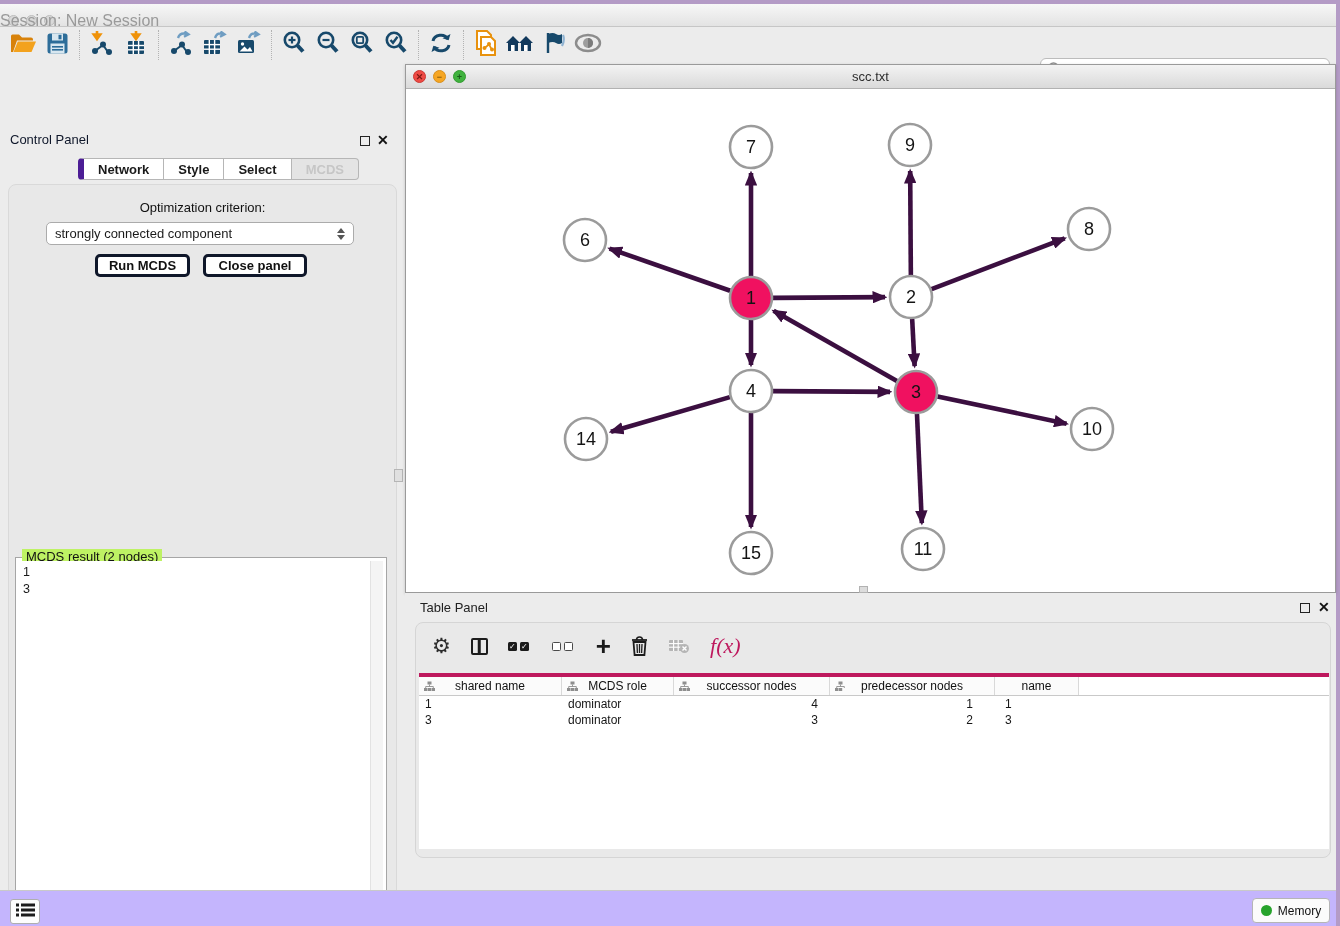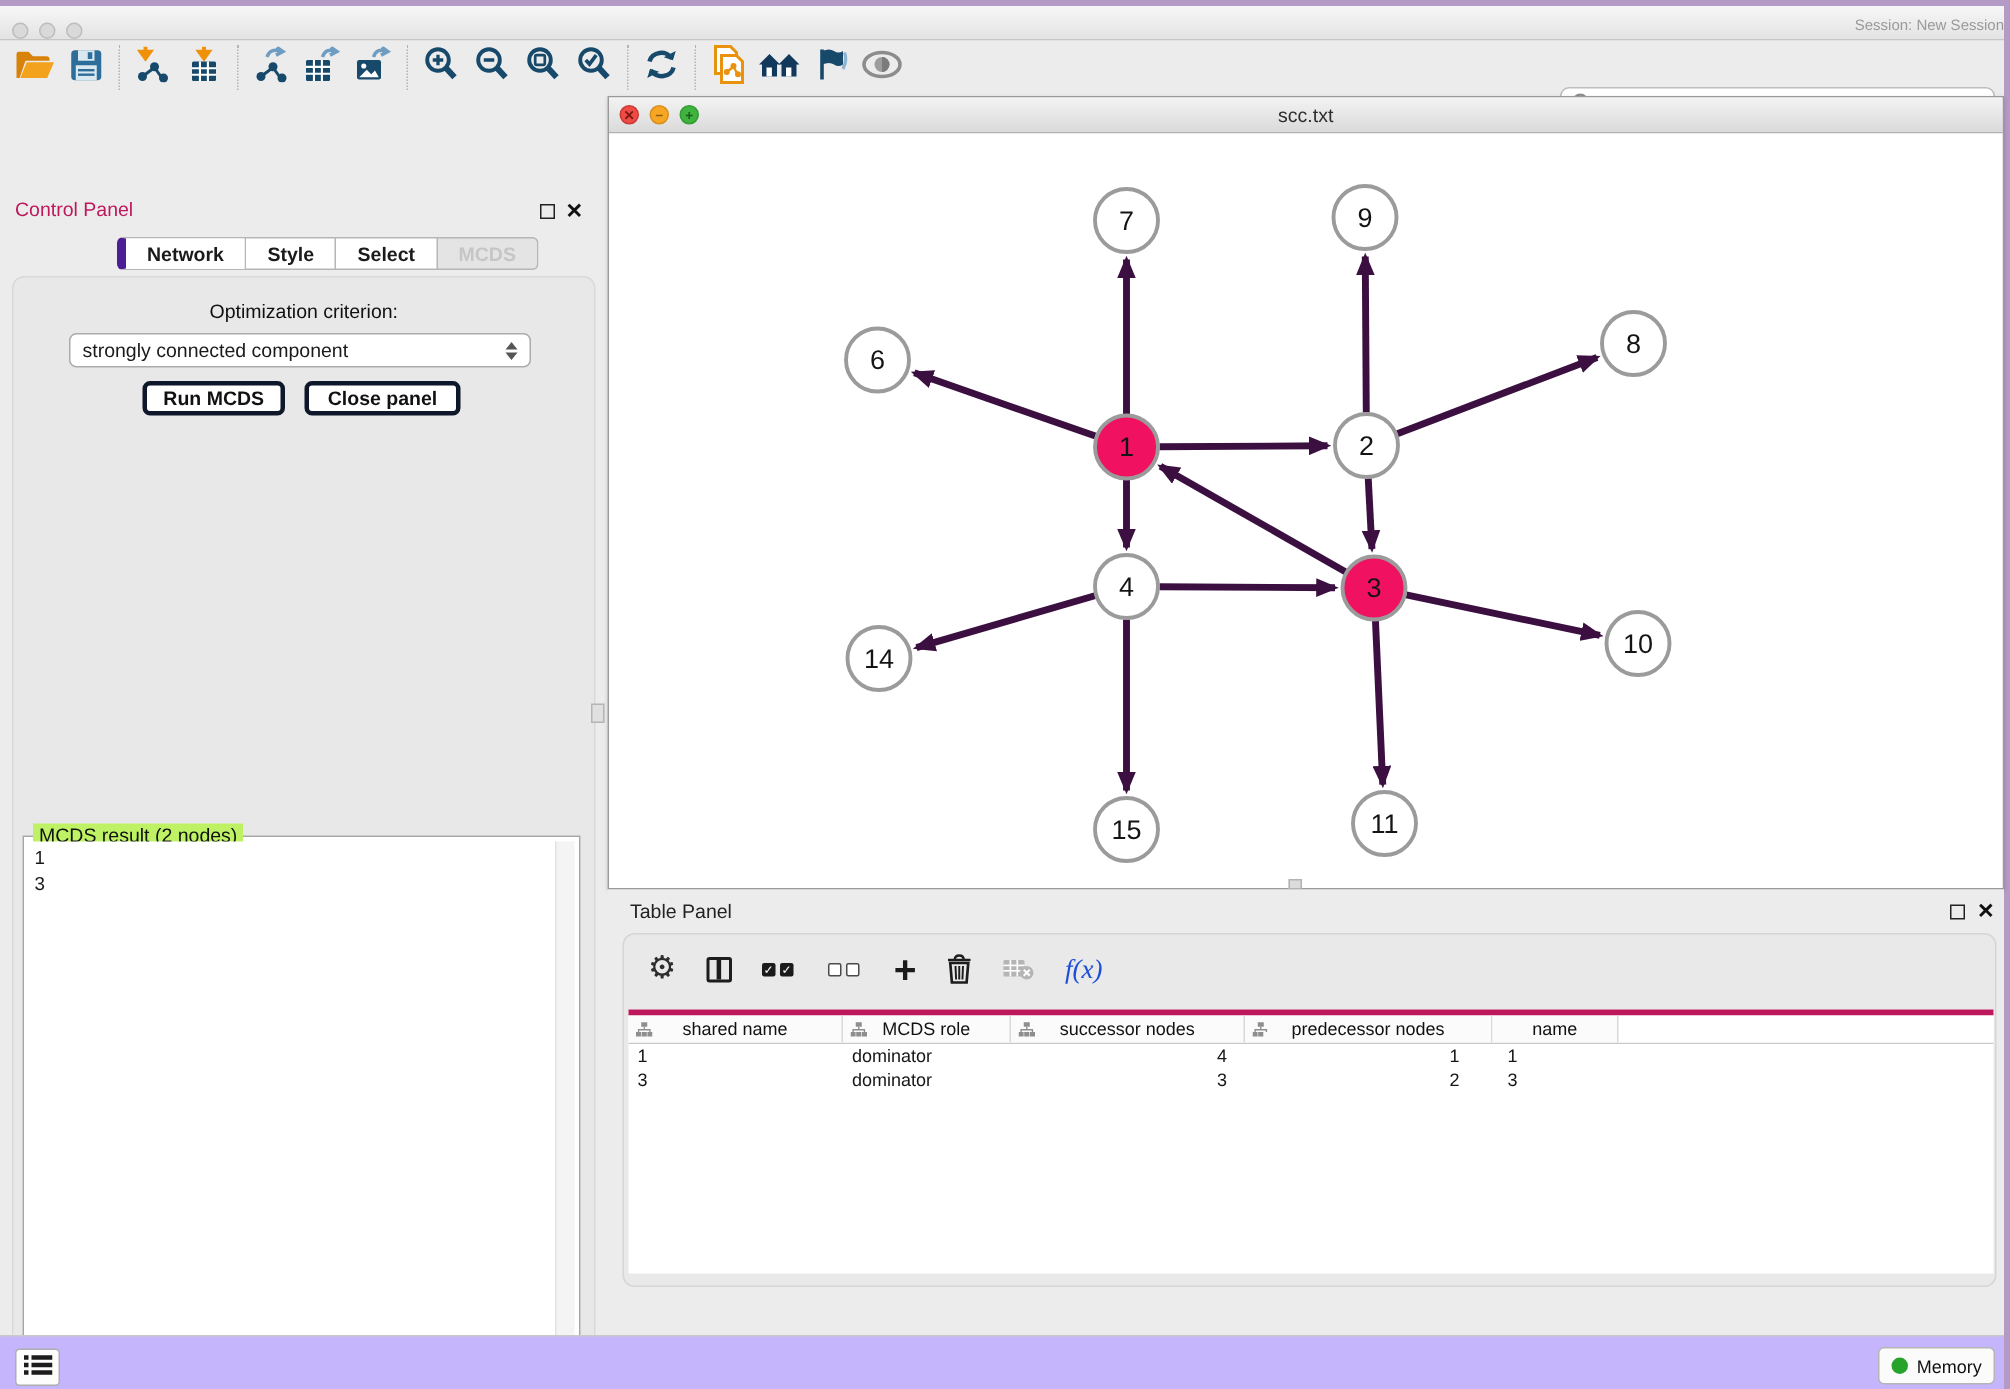--- a/index.html
+++ b/index.html
@@ -8,32 +8,32 @@
   .abs{position:absolute}
 
   
   #edge-top{top:0;left:0;width:1340px;height:4px;background:#b49bc6}
   #edge-right{top:0;right:0;width:4px;height:926px;background:#b49bc6}
 
   
   #titlebar{top:4px;left:0;width:1336px;height:23px;background:linear-gradient(#f7f7f7,#e3e3e3);border-bottom:1px solid #c6c6c6}
   .tl-dot{width:11px;height:11px;border-radius:50%;background:#d9d9d9;border:1px solid #bdbdbd;display:inline-block;margin-right:7px}
   #tl-group{top:10px;left:8px}
-  #main-title{top:8px;left:0;width:100%;text-align:right;color:#9a9a9a;font-size:10px}
+  #main-title{top:8px;left:0;width:100%;text-align:left;color:#9a9a9a;font-size:16px}
 
   
   #toolbar{top:27px;left:0;width:1336px;height:35px;background:#ececec;display:flex;align-items:center;padding-left:6px}
   .tbtn{width:34px;height:32px;display:flex;align-items:center;justify-content:center;background:transparent;border:none}
   .tsep{width:1px;height:30px;border-left:1px dotted #b3b3b3;margin:0 5px}
   #search-wrap{position:absolute;left:1040px;top:31px;width:290px;height:25px;background:#fff;border:1px solid #bcbcbc;border-radius:6px;display:flex;align-items:center;padding-left:6px}
   #search-input{border:none;outline:none;flex:1;font-size:12px;height:20px;background:transparent}
 
   
   #control-panel{top:62px;left:0;width:405px;height:828px;background:#ececec}
-  #cp-header{top:70px;left:10px;font-size:13px;color:#be185d}
+  #cp-header{top:70px;left:10px;font-size:13px;color:#0f172a}
   .win-float{width:10px;height:10px;border:1.5px solid #222;display:inline-block}
   .win-close{font-size:14px;font-weight:bold;color:#111;line-height:10px}
   #cp-float{top:74px;left:360px}
   #cp-close{top:73px;left:377px}
   .seg{display:inline-flex}
   .seg .tab{height:22px;padding:0 14px;background:#fff;border:1px solid #b6b6b6;border-left:none;font-size:13px;font-weight:bold;color:#1a1a1a;display:flex;align-items:center}
   .seg .tab:first-child{border-left:6px solid #4c1d95;border-radius:4px 0 0 4px}
   .seg .tab:last-child{border-radius:0 4px 4px 0}
   .seg .tab.sel{background:#e4e4e4;color:#c6c6c6}
   #cp-tabs{top:96px;left:78px}
@@ -72,21 +72,21 @@
   #tp-close{top:9px;left:913px}
   #tp-body{top:29px;left:10px;width:916px;height:236px;background:#e9e9e9;border:1px solid #d5d5d5;border-radius:8px}
   #tp-toolbar{position:absolute;top:8px;left:16px;height:30px;display:flex;align-items:center;gap:20px}
   .tp-ic{display:flex;align-items:center;justify-content:center}
   .gear{font-size:21px;color:#2d2d2d;line-height:20px}
   .cols-icon{width:17px;height:17px;border:2.5px solid #1d1d1d;border-radius:2px;position:relative}
   .cols-icon:before{content:"";position:absolute;left:50%;top:0;bottom:0;width:2.5px;background:#1d1d1d;transform:translateX(-50%)}
   .chk{width:9px;height:9px;background:#1b1b1b;border-radius:1.5px;color:#fff;font-size:8px;line-height:9px;text-align:center;display:inline-block;margin-right:3px}
   .unchk{width:9px;height:9px;border:1.5px solid #4a4a4a;border-radius:1.5px;background:#fff;display:inline-block;margin-right:3px}
   .plus{font-size:26px;font-weight:bold;color:#1b1b1b;line-height:20px}
-  .fx{font-family:"Liberation Serif",serif;font-style:italic;font-size:18px;color:#1d4ed8}
+  .fx{font-family:"Liberation Serif",serif;font-style:italic;font-size:22px;color:#be185d}
   #tp-table{position:absolute;top:50px;left:3px;width:910px;height:176px;background:#fff;border-top:4px solid #be185d}
   .hdr-row{display:flex;height:19px;border-bottom:1px solid #c9c9c9}
   .hdr-cell{position:relative;background:#fbfbfb;border-right:1px solid #d9d9d9;display:flex;align-items:center;justify-content:center;font-size:12px;color:#111}
   .hdr-fill{flex:1;background:#fff}
   .tree-ic{position:absolute;left:5px;top:4px}
   .data-row{display:flex;height:16px;font-size:12px;color:#161616}
   .cell{padding:0 6px;line-height:16px;overflow:hidden;white-space:nowrap}
   .r{text-align:right}
   #tp-tabs{top:271px;left:0;width:100%;display:flex;justify-content:center}
   #tp-tabs .tab{font-weight:bold}

